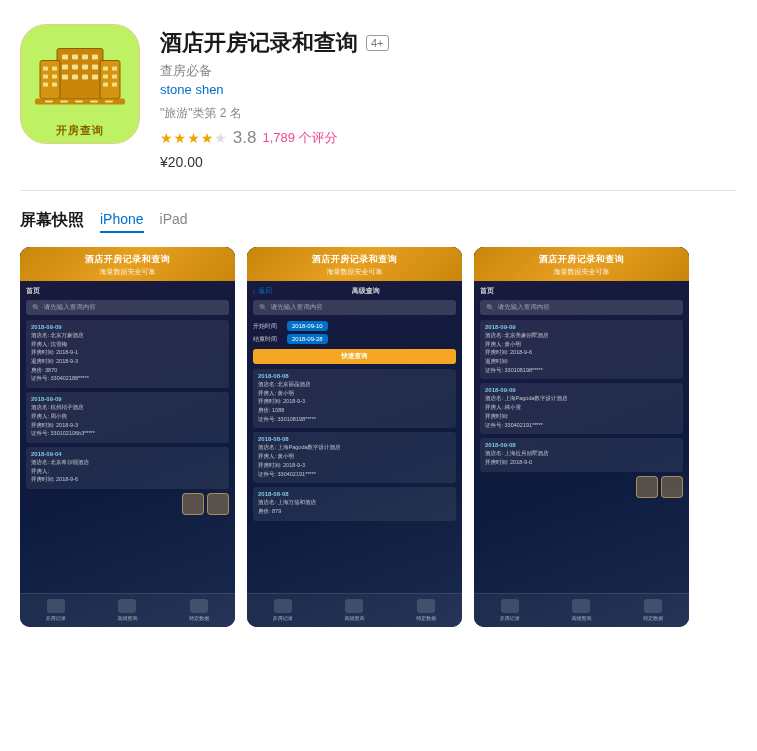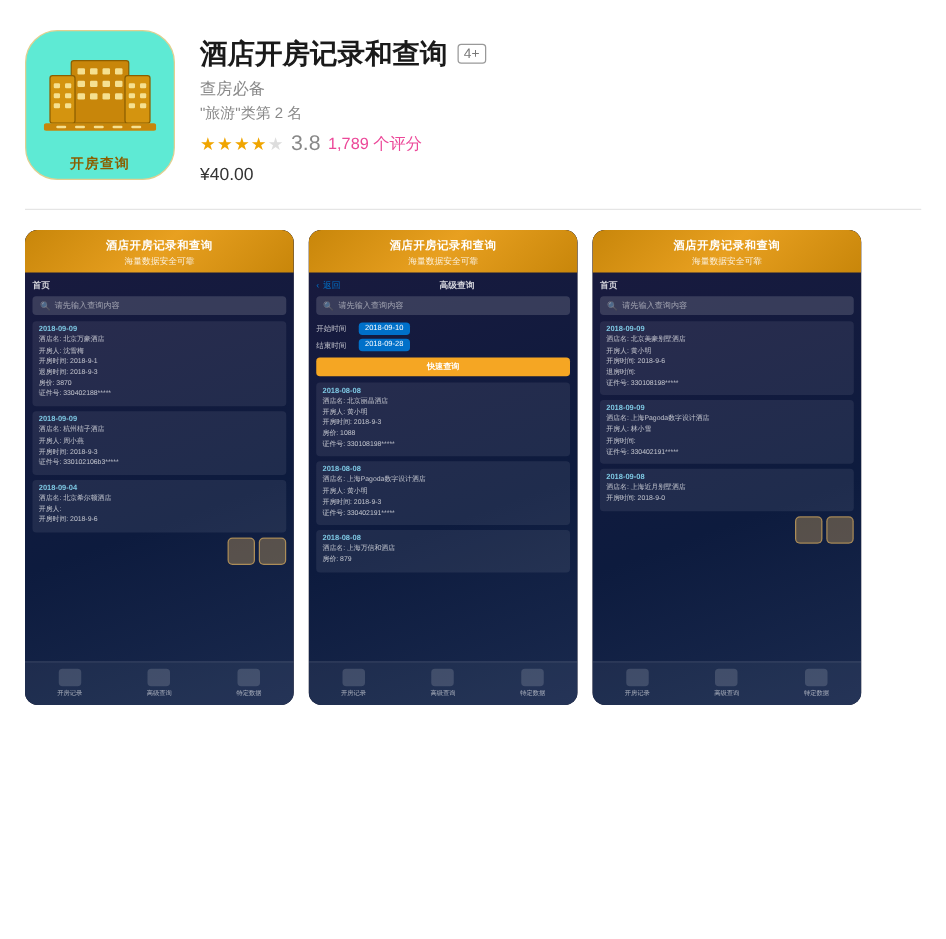--- a/index.html
+++ b/index.html
@@ -20,21 +20,21 @@
     }
 
     .app-icon-wrapper {
       flex-shrink: 0;
     }
 
     .app-icon {
       width: 120px;
       height: 120px;
       border-radius: 26px;
-      background: #5eead4;
+      background: #bef264;
       border: 1px solid #e0d090;
       display: flex;
       align-items: center;
       justify-content: center;
       flex-direction: column;
       overflow: hidden;
       position: relative;
     }
 
     .app-icon svg {
@@ -409,39 +409,45 @@
       <div class="app-icon-label">开房查询</div>
     </div>
   </div>
 
   <div class="app-info">
     <div class="app-title-row">
       <span class="app-title">酒店开房记录和查询</span>
       <span class="age-badge">4+</span>
     </div>
     <div class="app-subtitle">查房必备</div>
+    <div class="app-developer">stone shen</div>
     <div class="app-category">"旅游"类第 2 名</div>
     <div class="rating-row">
       <div class="stars">
         <span class="star">★</span>
         <span class="star">★</span>
         <span class="star">★</span>
         <span class="star">★</span>
         <span class="star" style="color:#ddd; position:relative;">★</span>
       </div>
       <span class="rating-value">3.8</span>
       <span class="rating-count">1,789 个评分</span>
     </div>
-    <div class="app-price">¥40.00</div>
+    <div class="app-price">¥20.00</div>
   </div>
 </div>
 
 <div class="divider"></div>
 
 <div class="screenshots-section">
+  <div class="screenshots-header">
+    <span class="screenshots-label">屏幕快照</span>
+    <span class="device-tab active">iPhone</span>
+    <span class="device-tab">iPad</span>
+  </div>
 
   <div class="screenshots-row">
 
     <div class="screenshot-card">
       <div class="sc-inner">
         <div class="sc-header-bar">
           <div class="sc-header-title">酒店开房记录和查询</div>
           <div class="sc-header-sub">海量数据安全可靠</div>
         </div>
         <div class="sc-content">

